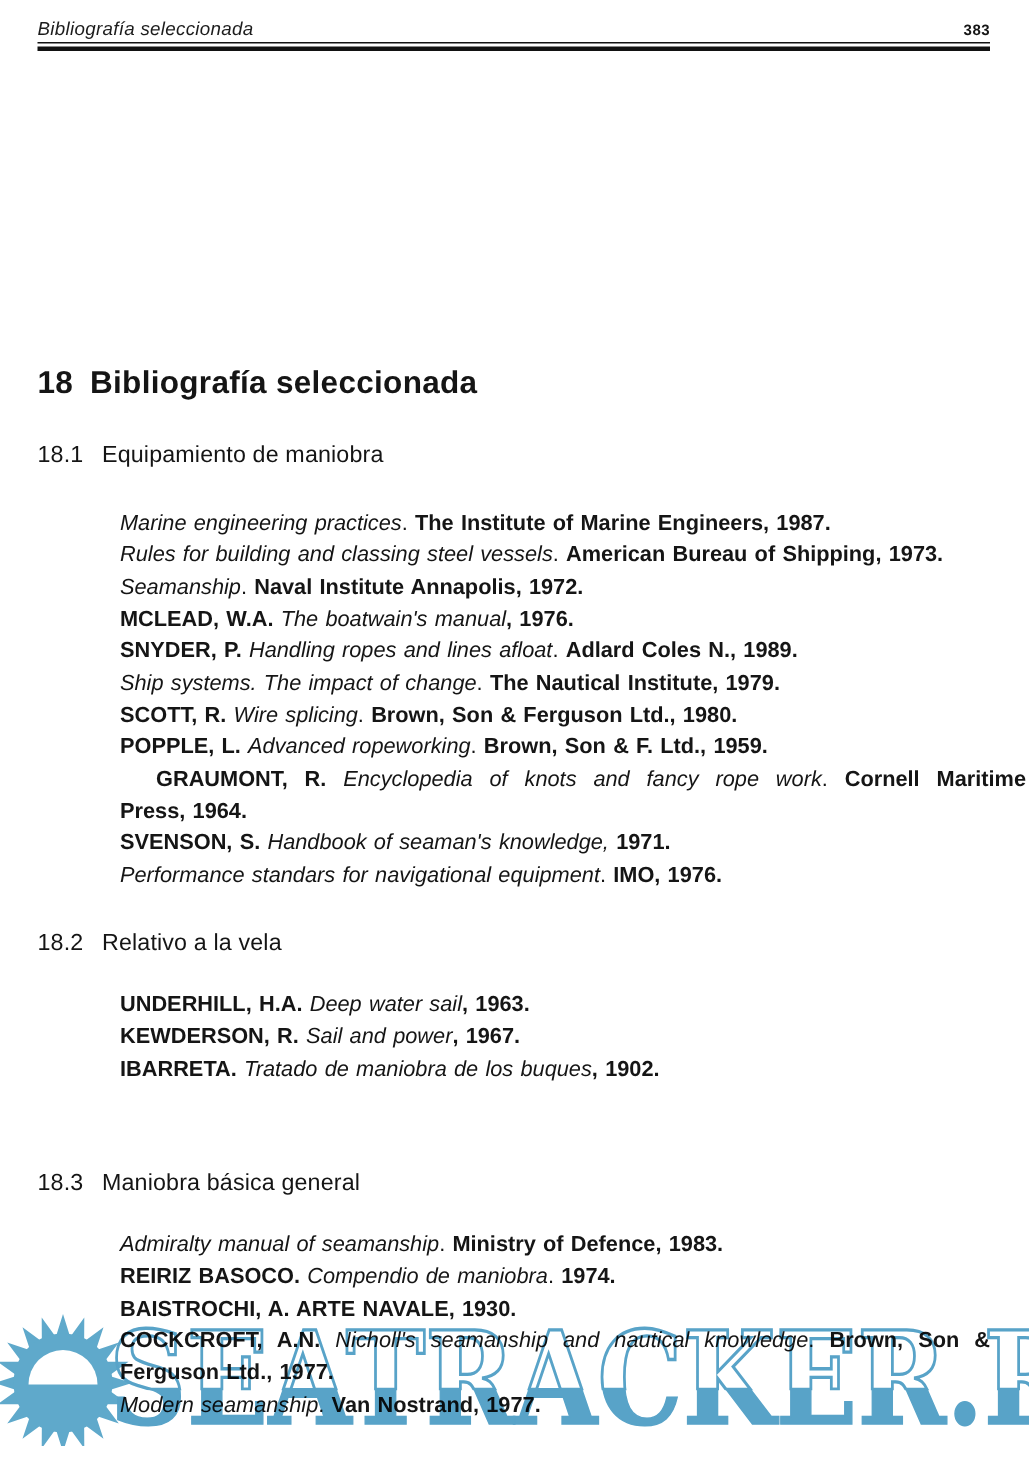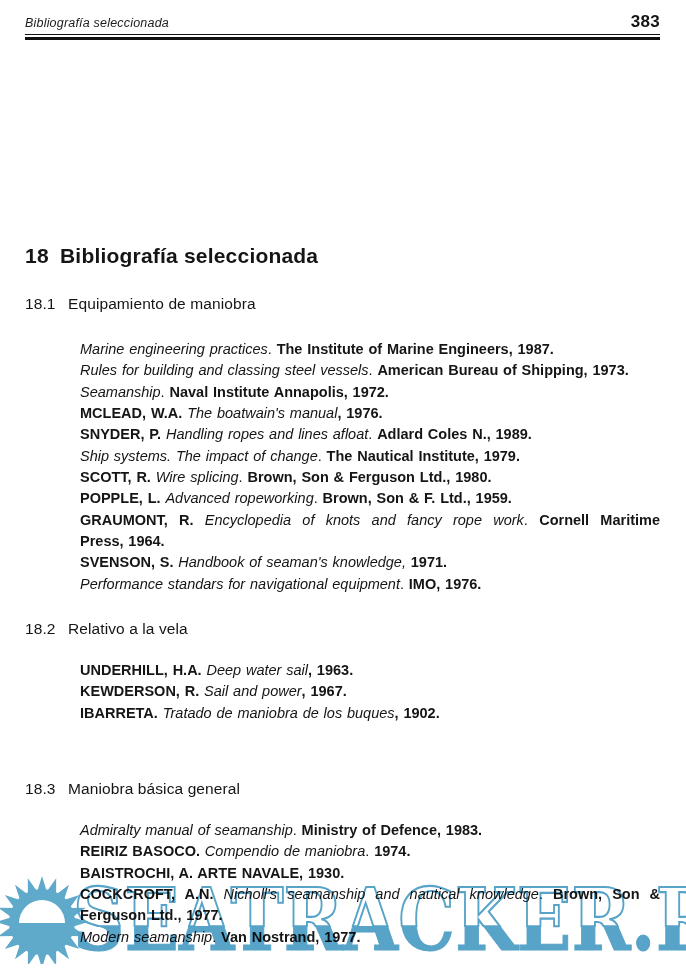--- a/index.html
+++ b/index.html
@@ -5,21 +5,21 @@
   html,body { margin:0; padding:0; background:#fff; }
   .page {
     position:relative; width:686px; height:964px; background:#ffffff;
     font-family:"Liberation Sans", sans-serif; color:#151515; overflow:hidden;
   }
 
   
   .header { position:absolute; top:12px; left:25px; right:26px; }
   .header-row { display:flex; justify-content:space-between; align-items:baseline; }
   .running-title { font-style:italic; font-size:12.5px; letter-spacing:.2px; color:#1c1c1c; }
-  .page-number { font-weight:bold; font-size:17px; letter-spacing:.3px; }
+  .page-number { font-weight:bold; font-size:10px; letter-spacing:.3px; }
   .rule-thin { height:1.3px; background:#121212; margin-top:2px; }
   .rule-gap  { height:1.6px; }
   .rule-thick{ height:3px;  background:#121212; }
 
   
   .chapter-title {
     position:absolute; left:25px; top:244px; display:flex;
     font-size:21px; font-weight:bold; letter-spacing:.2px;
   }
   .chapter-title .num { width:35px; flex:none; }
@@ -81,21 +81,21 @@
       </div>
       <div class="entries" style="top: 339px;">
         <div class="line"><span class="line-in"><span class="seg it">Marine engineering practices</span><span class="seg">. </span><span class="seg bd">The Institute of Marine Engineers, 1987.</span></span></div>
         <div class="line"><span class="line-in"><span class="seg it">Rules for building and classing steel vessels</span><span class="seg">. </span><span class="seg bd">American Bureau of Shipping, 1973.</span></span></div>
         <div class="line"><span class="line-in"><span class="seg it">Seamanship</span><span class="seg">. </span><span class="seg bd">Naval Institute Annapolis, 1972.</span></span></div>
         <div class="line"><span class="line-in"><span class="seg bd">MCLEAD, W.A. </span><span class="seg it">The boatwain's manual</span><span class="seg bd">, 1976.</span></span></div>
         <div class="line"><span class="line-in"><span class="seg bd">SNYDER, P. </span><span class="seg it">Handling ropes and lines afloat</span><span class="seg">. </span><span class="seg bd">Adlard Coles N., 1989.</span></span></div>
         <div class="line"><span class="line-in"><span class="seg it">Ship systems. The impact of change</span><span class="seg">. </span><span class="seg bd">The Nautical Institute, 1979.</span></span></div>
         <div class="line"><span class="line-in"><span class="seg bd">SCOTT, R. </span><span class="seg it">Wire splicing</span><span class="seg">. </span><span class="seg bd">Brown, Son &amp; Ferguson Ltd., 1980.</span></span></div>
         <div class="line"><span class="line-in"><span class="seg bd">POPPLE, L. </span><span class="seg it">Advanced ropeworking</span><span class="seg">. </span><span class="seg bd">Brown, Son &amp; F. Ltd., 1959.</span></span></div>
-        <div class="line justify"><span class="line-in" style="word-spacing: 7.22812px;"><span class="seg bd">GRAUMONT, R. </span><span class="seg it">Encyclopedia of knots and fancy rope work</span><span class="seg">. </span><span class="seg bd">Cornell Maritime</span></span></div>
+        <div class="line justify"><span class="line-in" style="word-spacing: 7.22812px; margin-left: 24px;"><span class="seg bd">GRAUMONT, R. </span><span class="seg it">Encyclopedia of knots and fancy rope work</span><span class="seg">. </span><span class="seg bd">Cornell Maritime</span></span></div>
         <div class="line"><span class="line-in"><span class="seg bd">Press, 1964.</span></span></div>
         <div class="line"><span class="line-in"><span class="seg bd">SVENSON, S. </span><span class="seg it">Handbook of seaman's knowledge,</span><span class="seg bd"> 1971.</span></span></div>
         <div class="line"><span class="line-in"><span class="seg it">Performance standars for navigational equipment</span><span class="seg">. </span><span class="seg bd">IMO, 1976.</span></span></div>
       </div>
       <div class="sec-heading" style="top: 620px;">
         <span class="num">18.2</span>
         <span>Relativo a la vela</span>
       </div>
       <div class="entries" style="top: 660px;">
         <div class="line"><span class="line-in"><span class="seg bd">UNDERHILL, H.A. </span><span class="seg it">Deep water sail</span><span class="seg bd">, 1963.</span></span></div>

